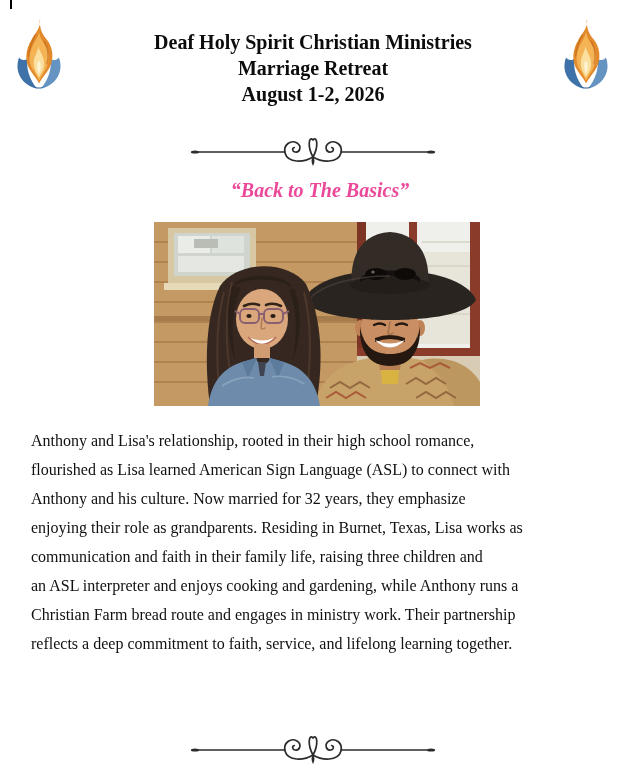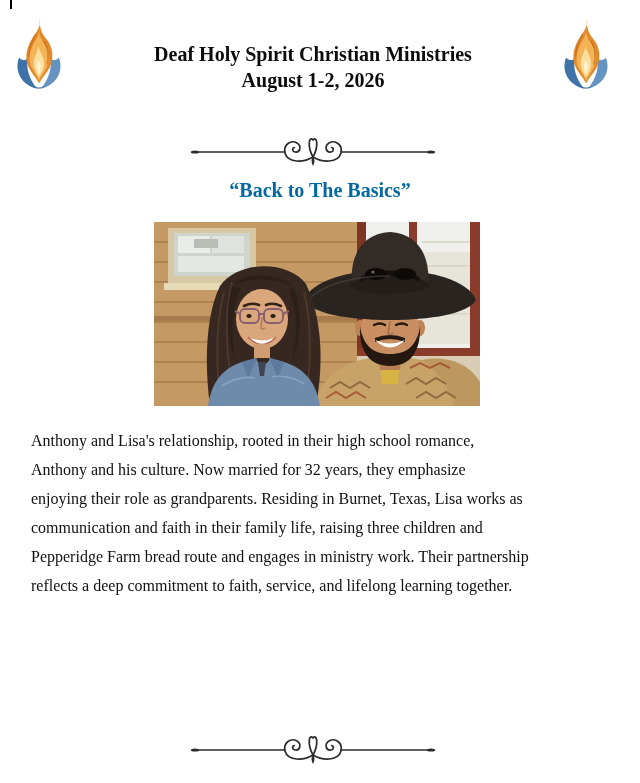--- a/index.html
+++ b/index.html
@@ -10,31 +10,31 @@
   }
   .stray-mark { position:absolute; left:10px; top:0; width:2px; height:9px; background:#000; }
 
   .flame { position:absolute; top:16px; width:52px; height:78px; }
   .flame svg { width:100%; height:100%; display:block; }
   .flame-left  { left:13px; }
   .flame-right { left:560px; }
 
   .header-titles {
     position:absolute; top:29px; left:0; width:626px; text-align:center;
-    font-weight:bold; font-size:20px; line-height:26px; color:#0c0c0c;margin-top:12px;
+    font-weight:bold; font-size:20px; line-height:26px; color:#0c0c0c;
   }
 
   .divider { position:absolute; left:190px; width:246px; height:44px; }
   .divider svg { width:100%; height:100%; display:block; }
   .divider-top { top:131px; }
   .divider-bottom { top:729px; }
 
   .quote {
     position:absolute; top:179px; left:0; width:640px; text-align:center;
-    font-weight:bold; font-size:20px; color:#0369a1;
+    font-style:italic; font-weight:bold; font-size:20px; color:#ec4899;
   }
 
   .photo { position:absolute; left:154px; top:222px; width:326px; height:184px; }
   .photo svg { width:100%; height:100%; display:block; }
 
   .bio {
     position:absolute; left:31px; top:426px; width:586px;
     font-size:16px; color:#101010;
   }
   .bio-line { height:29px; line-height:29px; white-space:nowrap; }
@@ -69,20 +69,21 @@
       <path d="M30,14 C31,22 25,27 22,35 C18,44 18,54 23,61 C26,66 29,70 30,74 C32,69 36,64 39,58 C43,49 42,38 36,31 C32,26 30,20 30,14 Z" fill="#f4b456"></path>
       <path d="M29,34 C29,41 24,45 24,53 C24,61 28,66 30,70 C32,66 36,61 36,54 C36,46 31,41 29,34 Z" fill="#fadf9e"></path>
       <path d="M29,50 C27,56 28,62 30,66 C32,62 33,56 31,51 C30,53 30,52 29,50 Z" fill="#fdf3d3"></path>
       <path d="M26,20 C22,28 18,36 18,46" stroke="#b55f17" stroke-width="1.4" fill="none" opacity="0.6"></path>
       <path d="M36,28 C40,36 42,46 39,55" stroke="#b55f17" stroke-width="1.4" fill="none" opacity="0.6"></path>
     </svg>
   </div>
 
   <div class="header-titles">
     <div>Deaf Holy Spirit Christian Ministries</div>
+    <div>Marriage Retreat</div>
     <div>August 1-2, 2026</div>
   </div>
 
   <div class="divider divider-top">
     <svg viewBox="0 0 246 44" xmlns="http://www.w3.org/2000/svg" fill="none" stroke="#2b2b2b" stroke-width="1.7" stroke-linecap="round">
       <ellipse cx="5" cy="21" rx="4.2" ry="1.6" fill="#2b2b2b" stroke="none"></ellipse>
       <line x1="9" y1="21" x2="95" y2="21"></line>
       <line x1="151" y1="21" x2="237" y2="21"></line>
       <ellipse cx="241" cy="21" rx="4.2" ry="1.6" fill="#2b2b2b" stroke="none"></ellipse>
       <path d="M123,26 C117,15 119,4.5 123,9 C127,4.5 129,15 123,26"></path>
@@ -203,24 +204,26 @@
         <g stroke="#90a8c2" stroke-width="1.6" fill="none" opacity="0.8">
           <path d="M68,164 C78,157 92,154 100,156"></path>
           <path d="M150,162 C140,155 126,153 118,155"></path>
         </g>
       </g>
     </svg>
   </div>
 
   <div class="bio">
     <div class="bio-line">Anthony and Lisa's relationship, rooted in their high school romance,</div>
+    <div class="bio-line">flourished as Lisa learned American Sign Language (ASL) to connect with</div>
     <div class="bio-line">Anthony and his culture. Now married for 32 years, they emphasize</div>
     <div class="bio-line">enjoying their role as grandparents. Residing in Burnet, Texas, Lisa works as</div>
     <div class="bio-line">communication and faith in their family life, raising three children and</div>
-    <div class="bio-line">Pepperidge Farm bread route and engages in ministry work. Their partnership</div>
+    <div class="bio-line">an ASL interpreter and enjoys cooking and gardening, while Anthony runs a</div>
+    <div class="bio-line">Christian Farm bread route and engages in ministry work. Their partnership</div>
     <div class="bio-line">reflects a deep commitment to faith, service, and lifelong learning together.</div>
   </div>
 
   <div class="divider divider-bottom">
     <svg viewBox="0 0 246 44" xmlns="http://www.w3.org/2000/svg" fill="none" stroke="#2b2b2b" stroke-width="1.7" stroke-linecap="round">
       <ellipse cx="5" cy="21" rx="4.2" ry="1.6" fill="#2b2b2b" stroke="none"></ellipse>
       <line x1="9" y1="21" x2="95" y2="21"></line>
       <line x1="151" y1="21" x2="237" y2="21"></line>
       <ellipse cx="241" cy="21" rx="4.2" ry="1.6" fill="#2b2b2b" stroke="none"></ellipse>
       <path d="M123,26 C117,15 119,4.5 123,9 C127,4.5 129,15 123,26"></path>

